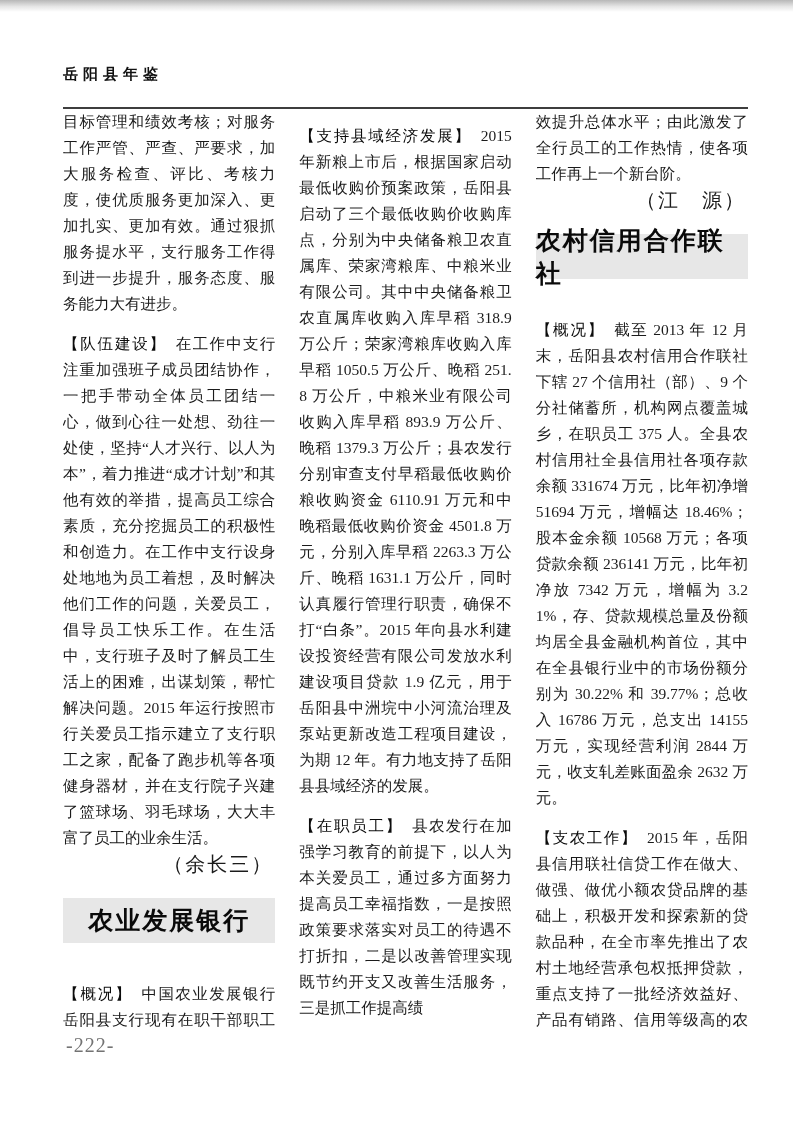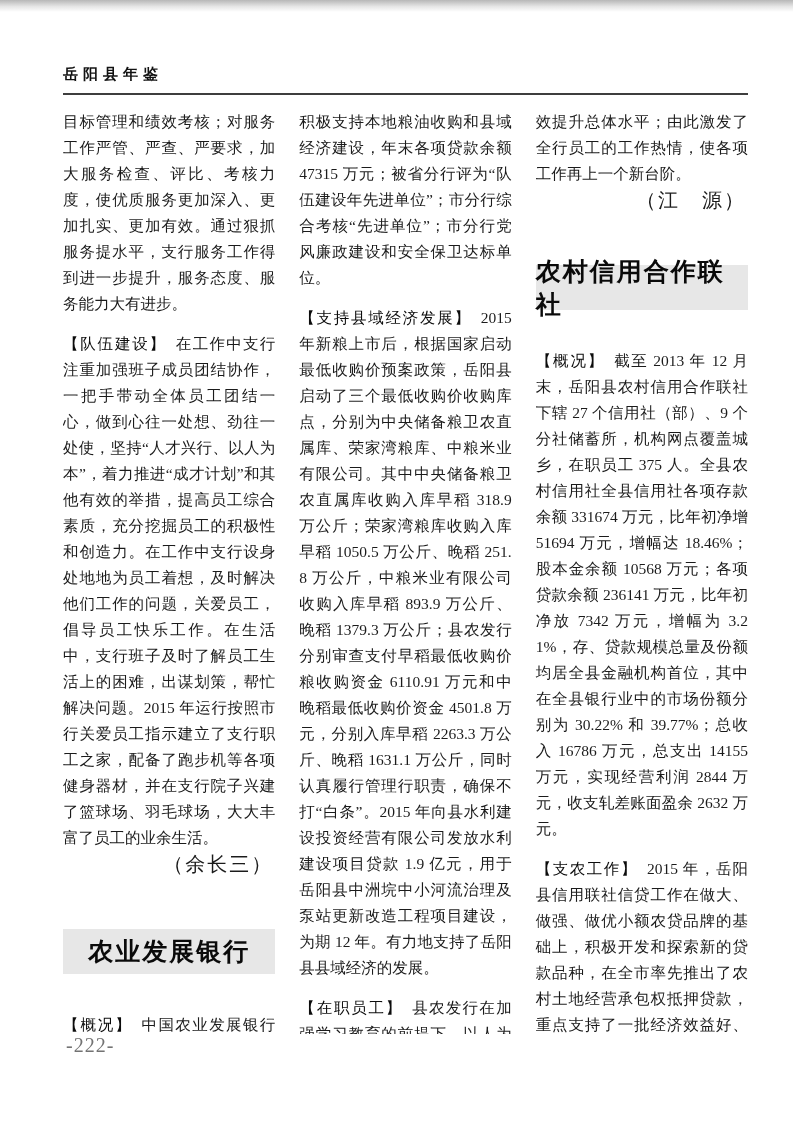--- a/index.html
+++ b/index.html
@@ -17,21 +17,21 @@
     top: 0; left: 0; right: 0;
     height: 12px;
     background: linear-gradient(180deg, #b7b7b7 0%, #e6e6e6 55%, #ffffff 100%);
   }
   .masthead {
     position: absolute;
     top: 64px;
     left: 63px;
     right: 45px;
     border-bottom: 2px solid #3e3e3e;
-    padding-bottom: 9px;
+    padding-bottom: 23px;
   }
   .journal-title {
     font-family: "Liberation Sans", "DejaVu Sans", sans-serif;
     font-weight: bold;
     font-size: 15px;
     letter-spacing: 5px;
     color: #111;
     line-height: 20px;
   }
   .columns {
@@ -66,21 +66,21 @@
   }
   .signature {
     margin: 0;
     font-size: 20px;
     line-height: 26px;
     text-align: right;
     letter-spacing: 2px;
     padding-right: 2px;
   }
   .section-heading {
-    margin: 52px 0 38px 0;
+    margin: 21px 0 38px 0;
     background: #e7e7e7;
     height: 45px;
     display: flex;
     align-items: center;
     justify-content: center;
     font-size: 25px;
     font-weight: bold;
     letter-spacing: 2px;
     color: #0a0a0a;
     font-family: "Liberation Serif", "DejaVu Serif", serif;
@@ -115,23 +115,20 @@
     <p class="signature">（余长三）</p>
     <h2 class="section-heading">
       <span>农业发展银行</span>
     </h2>
     <p class="para">
       <span class="entry-label">【概况】</span><span>中国农业发展银行岳阳县支行现有在职干部职工 17 人，内设办公室、客户业务部、会计结算部；主要开展粮食收购贷款、农业产业化龙头企业贷款、农业基础设施中长期贷款业务；2015 年</span>
     </p>
   </section>
 
   <section class="column">
-    <p class="para">
-      <span>积极支持本地粮油收购和县域经济建设，年末各项贷款余额 47315 万元；被省分行评为“队伍建设年先进单位”；市分行综合考核“先进单位”；市分行党风廉政建设和安全保卫达标单位。</span>
-    </p>
     <p class="para entry">
       <span class="entry-label">【支持县域经济发展】</span><span>2015 年新粮上市后，根据国家启动最低收购价预案政策，岳阳县启动了三个最低收购价收购库点，分别为中央储备粮卫农直属库、荣家湾粮库、中粮米业有限公司。其中中央储备粮卫农直属库收购入库早稻 318.9 万公斤；荣家湾粮库收购入库早稻 1050.5 万公斤、晚稻 251.8 万公斤，中粮米业有限公司收购入库早稻 893.9 万公斤、晚稻 1379.3 万公斤；县农发行分别审查支付早稻最低收购价粮收购资金 6110.91 万元和中晚稻最低收购价资金 4501.8 万元，分别入库早稻 2263.3 万公斤、晚稻 1631.1 万公斤，同时认真履行管理行职责，确保不打“白条”。2015 年向县水利建设投资经营有限公司发放水利建设项目贷款 1.9 亿元，用于岳阳县中洲垸中小河流治理及泵站更新改造工程项目建设，为期 12 年。有力地支持了岳阳县县域经济的发展。</span>
     </p>
     <p class="para entry">
       <span class="entry-label">【在职员工】</span><span>县农发行在加强学习教育的前提下，以人为本关爱员工，通过多方面努力提高员工幸福指数，一是按照政策要求落实对员工的待遇不打折扣，二是以改善管理实现既节约开支又改善生活服务，三是抓工作提高绩</span>
     </p>
   </section>
 
   <section class="column">
     <p class="para">

